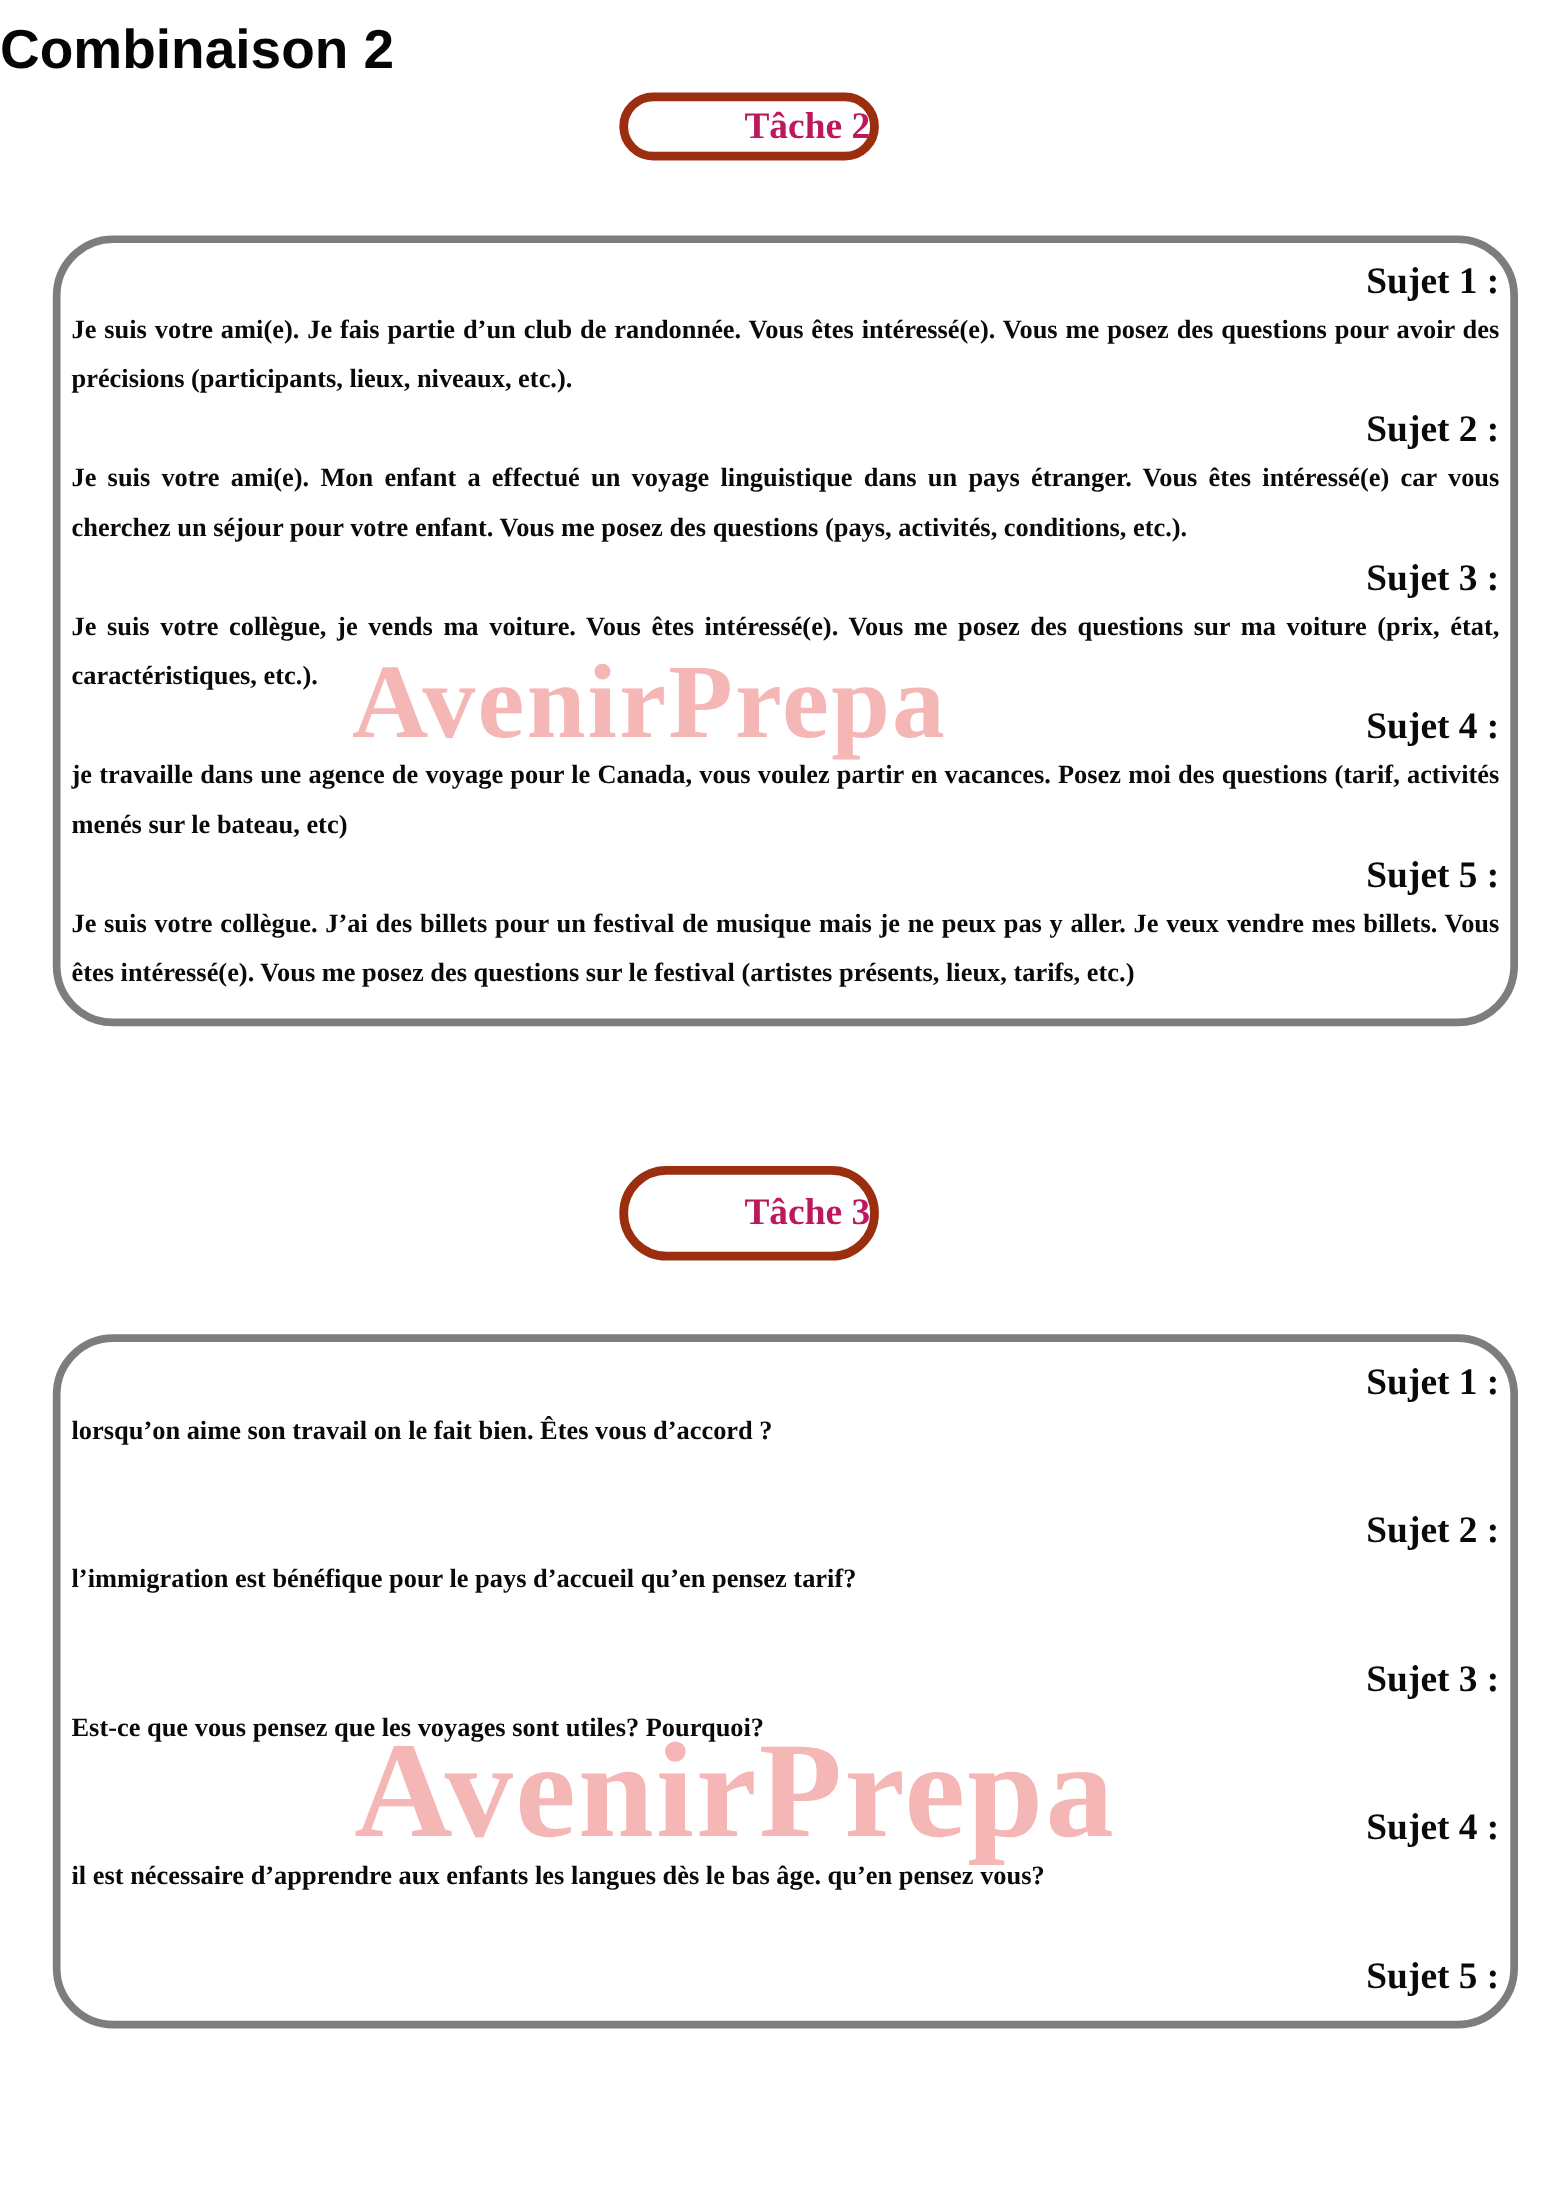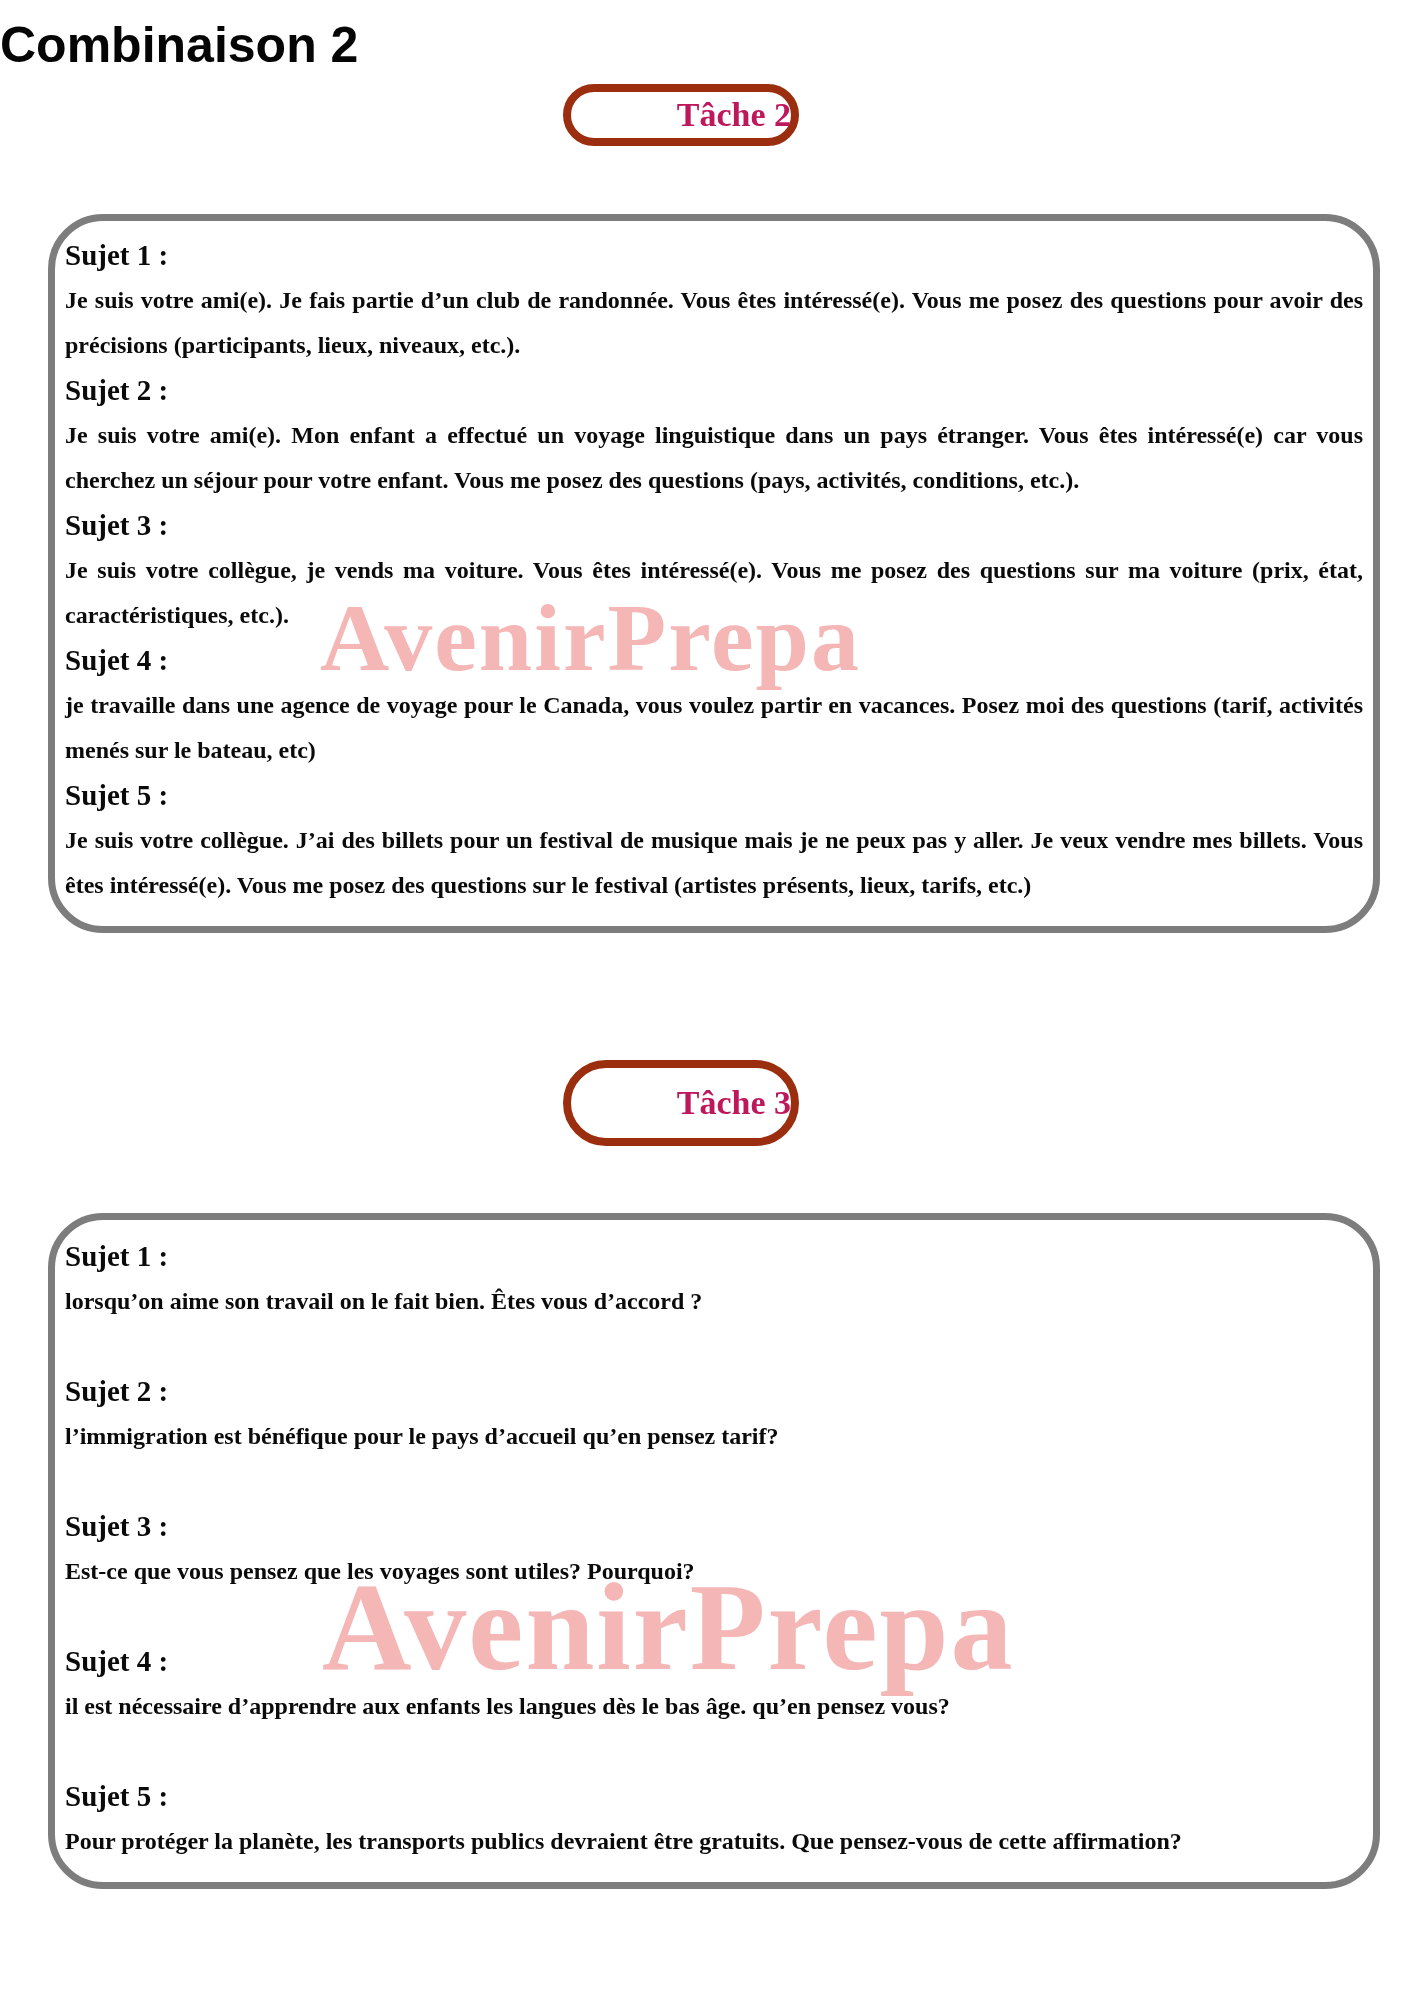--- a/index.html
+++ b/index.html
@@ -37,22 +37,22 @@
     left:48px;width:1298px;
     border:7px solid var(--box-border,#7d7d7d);
     border-radius:55px;
     background:transparent;
     z-index:1;
   }
   .box-1{top:214px;padding:12px 10px 18px 10px;}
   .box-2{top:1213px;padding:14px 10px 18px 10px;}
   .subject{position:relative;z-index:1;}
   .s-label{
-    font-weight:bold;font-size:29px;line-height:45px;
-    text-align:left;white-space:nowrap;
+    font-weight:bold;font-size:34px;line-height:45px;
+    text-align:right;white-space:nowrap;
   }
   .s-text{
     font-weight:bold;font-size:24px;line-height:45px;
     text-align:justify;
   }
   .box-2 .subject{margin-bottom:45px;}
   .box-2 .subject:last-child{margin-bottom:0;}
   .watermark{
     position:absolute;
     font-family:"Liberation Serif", serif;
@@ -122,17 +122,16 @@
     <div class="subject">
       <div class="s-label">Sujet 3 :</div>
       <div class="s-text">Est-ce que vous pensez que les voyages sont utiles? Pourquoi?</div>
     </div>
     <div class="subject">
       <div class="s-label">Sujet 4 :</div>
       <div class="s-text">il est nécessaire d’apprendre aux enfants les langues dès le bas âge. qu’en pensez vous?</div>
     </div>
     <div class="subject">
       <div class="s-label">Sujet 5 :</div>
-      <div class="s-text">Pour protéger la planète, les transports publics devraient être gratuits. Que pensez-vous de cette affirmation?</div>
     </div>
   </div>
 
 </div>
 
 </body></html>

